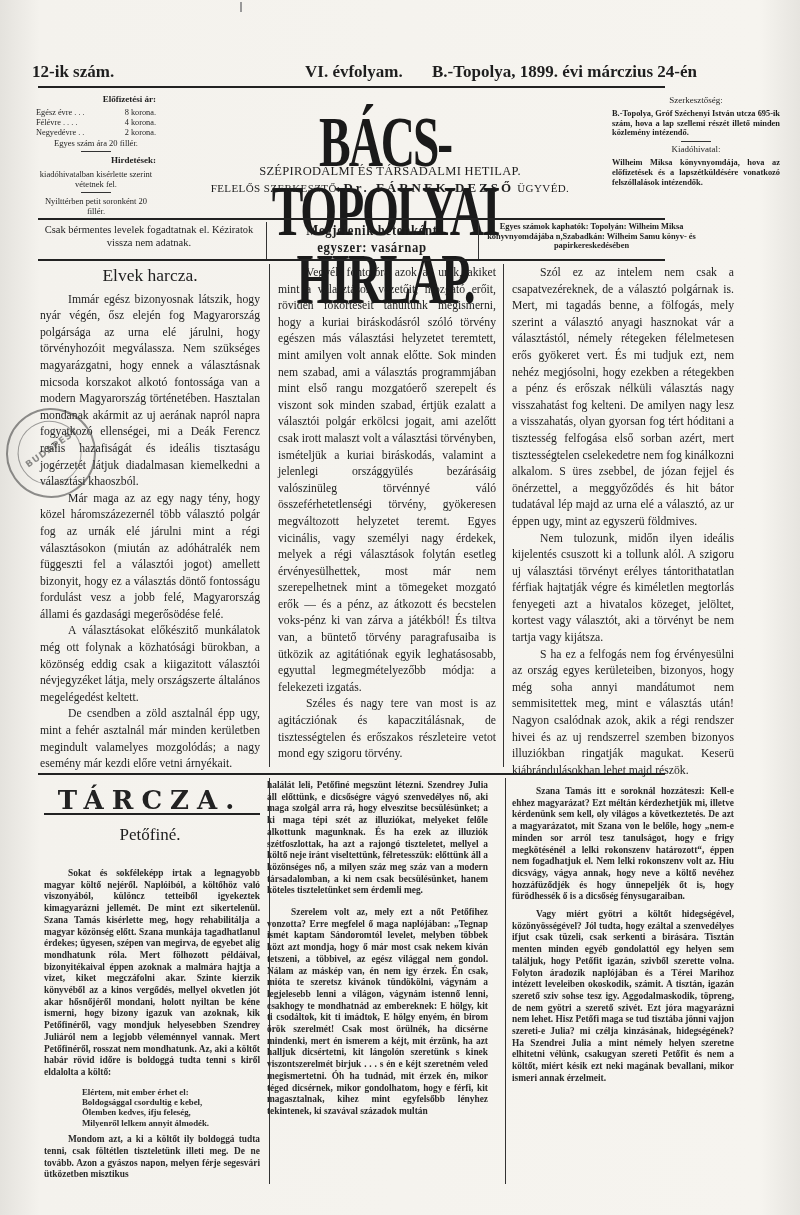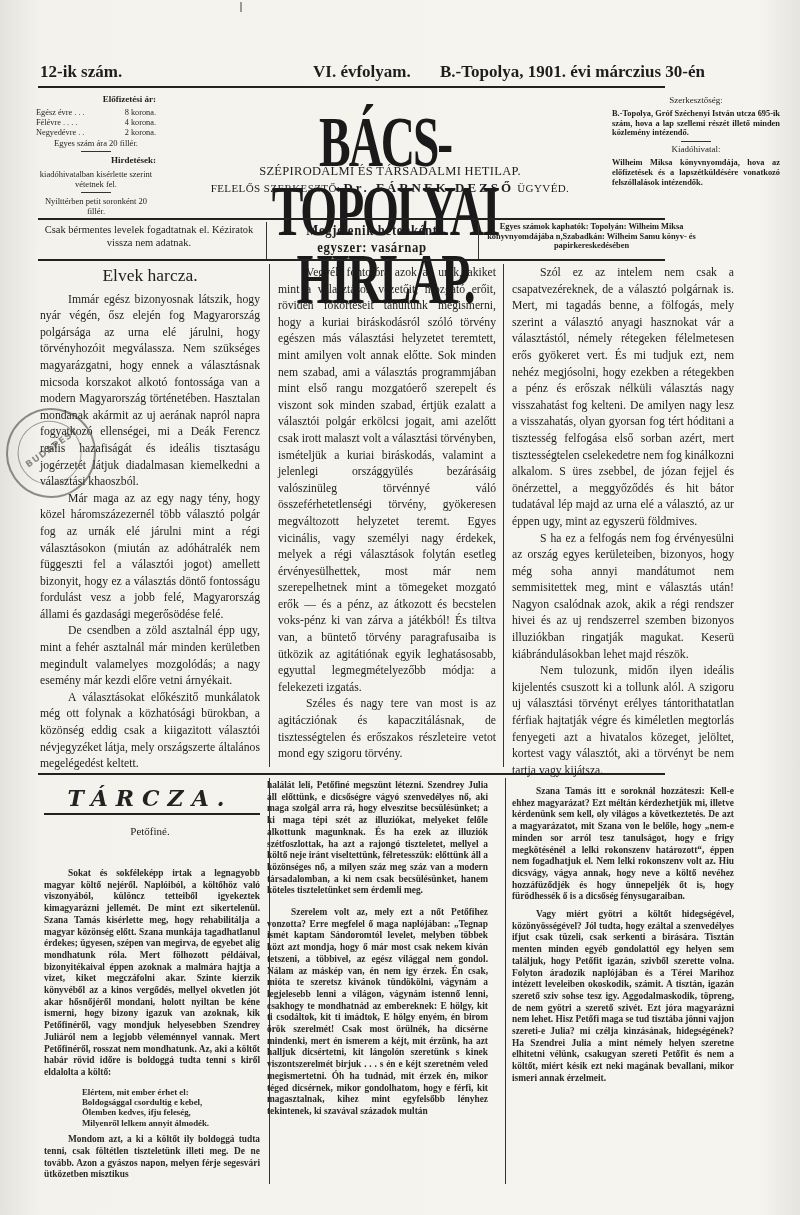--- a/index.html
+++ b/index.html
@@ -8,21 +8,21 @@
     background: #f3f1ec;
     font-family: "Liberation Serif", serif;
     color: #1e1e1e;
     position: relative;
   }
   .page { position: absolute; left: 0; top: 0; width: 800px; height: 1215px;
     background: linear-gradient(90deg, #e4e2dd 0px, #f4f2ed 40px, #f6f4ef 760px, #e6e4df 800px); }
   .top-mark { position: absolute; left: 240px; top: 2px; width: 2px; height: 10px; background: #999; }
 
   
-  .issue-line { position: absolute; top: 62px; left: 40px; width: 625px; height: 20px; }
+  .issue-line { position: absolute; top: 62px; left: 32px; width: 625px; height: 20px; }
   .issue-no { position: absolute; left: 0; top: 0; font-size: 17px; font-weight: bold; }
   .volume { position: absolute; left: 273px; top: 0; font-size: 17px; font-weight: bold; }
   .dateline { position: absolute; left: 400px; top: 0; font-size: 17px; font-weight: bold; white-space: nowrap; }
   .rule-thick { position: absolute; height: 2px; background: #222; }
 
   
   .left-box { position: absolute; left: 36px; top: 94px; width: 120px; text-align: center; font-size: 8.5px; line-height: 10px; }
   .box-head { font-weight: bold; font-size: 9px; margin-bottom: 4px; text-align: right; }
   .price-row { display: flex; justify-content: space-between; font-size: 8.3px; }
   .mini-rule { width: 30px; height: 1px; background: #333; margin: 3px auto; }
@@ -58,39 +58,39 @@
   .col-small { position: absolute; font-size: 9.4px; line-height: 11.7px; text-align: justify; font-weight: bold; color: #2a2a2a; }
   .col-small p { margin: 0; text-indent: 24px; }
   .col-small p.noindent { text-indent: 0; }
   .cs1 { left: 44px; top: 868px; width: 216px; }
   .cs2 { left: 267px; top: 780px; width: 221px; }
   .cs3 { left: 512px; top: 780px; width: 222px; }
   .poem { margin: 8px 0 6px 38px; font-size: 8.8px; line-height: 10.4px; font-weight: bold; }
   .poem div { text-indent: 0; }
 
   .tarcza-title { position: absolute; left: 40px; top: 785px; width: 220px; text-align: center;
-    font-family: "DejaVu Serif", serif; font-weight: bold; font-size: 22px; letter-spacing: 8px; color: #222; font-style: italic; }
-  .tarcza-sub { position: absolute; left: 40px; top: 825px; width: 220px; text-align: center; font-size: 11px; }
+    font-family: "DejaVu Serif", serif; font-weight: bold; font-size: 26px; letter-spacing: 8px; color: #222; }
+  .tarcza-sub { position: absolute; left: 40px; top: 825px; width: 220px; text-align: center; font-size: 17px; }
 
   
   .stamp { position: absolute; left: 6px; top: 408px; width: 86px; height: 86px; border: 2px solid #3a3a3a; border-radius: 50%; opacity: 0.55;
     transform: rotate(-35deg); }
   .stamp-inner { position: absolute; left: 10px; top: 10px; width: 62px; height: 62px; border: 1px solid #555; border-radius: 50%; }
   .stamp-text { position: absolute; left: 16px; top: 34px; font-size: 9px; font-family: "DejaVu Sans", sans-serif; font-weight: bold; letter-spacing: 1px; color: #333; }
 </style>
 </head>
 <body>
 
 <div class="page">
   <div class="top-mark"></div>
 
   <div class="issue-line">
     <span class="issue-no">12-ik szám.</span>
     <span class="volume">VI. évfolyam.</span>
-    <span class="dateline">B.-Topolya, 1901. évi márczius 30-én</span>
+    <span class="dateline">B.-Topolya, 1899. évi márczius 24-én</span>
   </div>
   <div class="rule-thick" style="left:38px; top:86px; width:627px;"></div>
 
   <div class="left-box">
     <div class="box-head">Előfizetési ár:</div>
     <div class="price-row">
         <span>Egész évre . . .</span>
         <span>8 korona.</span>
       </div>
     <div class="price-row">
@@ -132,33 +132,33 @@
     <div class="strip-cell strip-c2">Megjelenik hetenként egyszer: vasárnap</div>
     <div class="vline" style="left:440px; top:0; height:37px;"></div>
     <div class="strip-cell strip-c3">Egyes számok kaphatók: Topolyán: Wilheim Miksa könyvnyomdájába n,Szabadkán: Wilheim Samu könyv- és papirkereskedésében</div>
   </div>
   <div class="rule-thick" style="left:38px; top:259px; width:627px;"></div>
 
   <div class="col col1">
     <p class="art-title">Elvek harcza.</p>
     <p>Immár egész bizonyosnak látszik, hogy nyár végén, ősz elején fog Magyarország polgársága az urna elé járulni, hogy törvényhozóit megválassza. Nem szükséges magyarázgatni, hogy ennek a választásnak micsoda korszakot alkotó fontossága van a modern Magyarország történetében. Hasztalan mondanak akármit az uj aerának napról napra fogyatkozó ellenségei, mi a Deák Ferencz reális hazafiságát és ideális tisztaságu jogérzetét látjuk diadalmasan kiemelkedni a választási khaoszból.</p>
     <p>Már maga az az egy nagy tény, hogy közel háromszázezernél több választó polgár fog az urnák elé járulni mint a régi választásokon (miután az adóhátralék nem függeszti fel a választói jogot) amellett bizonyit, hogy ez a választás döntő fontosságu fordulást vesz a jobb felé, Magyarország állami és gazdasági megerősödése felé.</p>
+    <p>A választásokat előkészitő munkálatok még ott folynak a közhatósági bürokban, a közönség eddig csak a kiigazitott választói névjegyzéket látja, mely országszerte általános megelégedést keltett.</p>
     <p>De csendben a zöld asztalnál épp ugy, mint a fehér asztalnál már minden kerületben megindult valamelyes mozgolódás; a nagy esemény már kezdi előre vetni árnyékait.</p>
-    <p>A választásokat előkészitő munkálatok még ott folynak a közhatósági bürokban, a közönség eddig csak a kiigazitott választói névjegyzéket látja, mely országszerte általános megelégedést keltett.</p>
   </div>
   <div class="vline" style="left:269px; top:264px; height:503px;"></div>
   <div class="col col2">
     <p>Vegyék fontolóra azok az urak, akiket mint a választások vezetőit, mozgató erőit, röviden főkorteseit tanultunk megismerni, hogy a kuriai biráskodásról szóló törvény egészen más választási helyzetet teremtett, mint amilyen volt annak előtte. Sok minden nem szabad, ami a választás programmjában mint első rangu mozgatóerő szerepelt és viszont sok minden szabad, értjük ezalatt a választói polgár erkölcsi jogait, ami azelőtt csak irott malaszt volt a választási törvényben, ismételjük a kuriai biráskodás, valamint a jelenlegi országgyülés bezárásáig valószinüleg törvénnyé váló összeférhetetlenségi törvény, gyökeresen megváltozott helyzetet teremt. Egyes vicinális, vagy személyi nagy érdekek, melyek a régi választások folytán esetleg érvényesülhettek, most már nem szerepelhetnek mint a tömegeket mozgató erők — és a pénz, az átkozott és becstelen voks-pénz ki van zárva a játékból! És tiltva van, a büntető törvény paragrafusaiba is ütközik az agitátiónak egyik leghatásosabb, egyuttal legmegmételyezőbb módja: a felekezeti izgatás.</p>
     <p>Széles és nagy tere van most is az agitácziónak és kapaczitálásnak, de tisztességtelen és erőszakos részleteire vetot mond egy szigoru törvény.</p>
   </div>
   <div class="vline" style="left:503px; top:264px; height:503px;"></div>
   <div class="col col3">
     <p>Szól ez az intelem nem csak a csapatvezéreknek, de a választó polgárnak is. Mert, mi tagadás benne, a fölfogás, mely szerint a választó anyagi hasznokat vár a választástól, némely rétegeken félelmetesen erős gyökeret vert. És mi tudjuk ezt, nem nehéz megjósolni, hogy ezekben a rétegekben a pénz és erőszak nélküli választás nagy visszahatást fog kelteni. De amilyen nagy lesz a visszahatás, olyan gyorsan fog tért hóditani a tisztesség felfogása első sorban azért, mert tisztességtelen cselekedetre nem fog kinálkozni alkalom. S üres zsebbel, de józan fejjel és önérzettel, a meggyőződés és hit bátor tudatával lép majd az urna elé a választó, az ur éppen ugy, mint az egyszerü földmives.</p>
+    <p>Nem tulozunk, midőn ilyen ideális kijelentés csuszott ki a tollunk alól. A szigoru uj választási törvényt erélyes tántorithatatlan férfiak hajtatják végre és kiméletlen megtorlás fenyegeti azt a hivatalos közeget, jelöltet, kortest vagy választót, aki a törvényt be nem tartja vagy kijátsza.</p>
     <p>S ha ez a felfogás nem fog érvényesülni az ország egyes kerületeiben, bizonyos, hogy még soha annyi mandátumot nem semmisitettek meg, mint e választás után! Nagyon csalódnak azok, akik a régi rendszer hivei és az uj rendszerrel szemben bizonyos illuziókban ringatják magukat. Keserü kiábrándulásokban lehet majd részök.</p>
-    <p>Nem tulozunk, midőn ilyen ideális kijelentés csuszott ki a tollunk alól. A szigoru uj választási törvényt erélyes tántorithatatlan férfiak hajtatják végre és kiméletlen megtorlás fenyegeti azt a hivatalos közeget, jelöltet, kortest vagy választót, aki a törvényt be nem tartja vagy kijátsza.</p>
   </div>
 
   <div class="stamp">
     <div class="stamp-inner"></div>
     <div class="stamp-text">BUDAPEST</div>
   </div>
 
   <div class="rule-thick" style="left:38px; top:773px; width:627px;"></div>
   <div class="tarcza-title">TÁRCZA.</div>
   <div class="rule-thick" style="left:44px; top:813px; width:216px;"></div>

